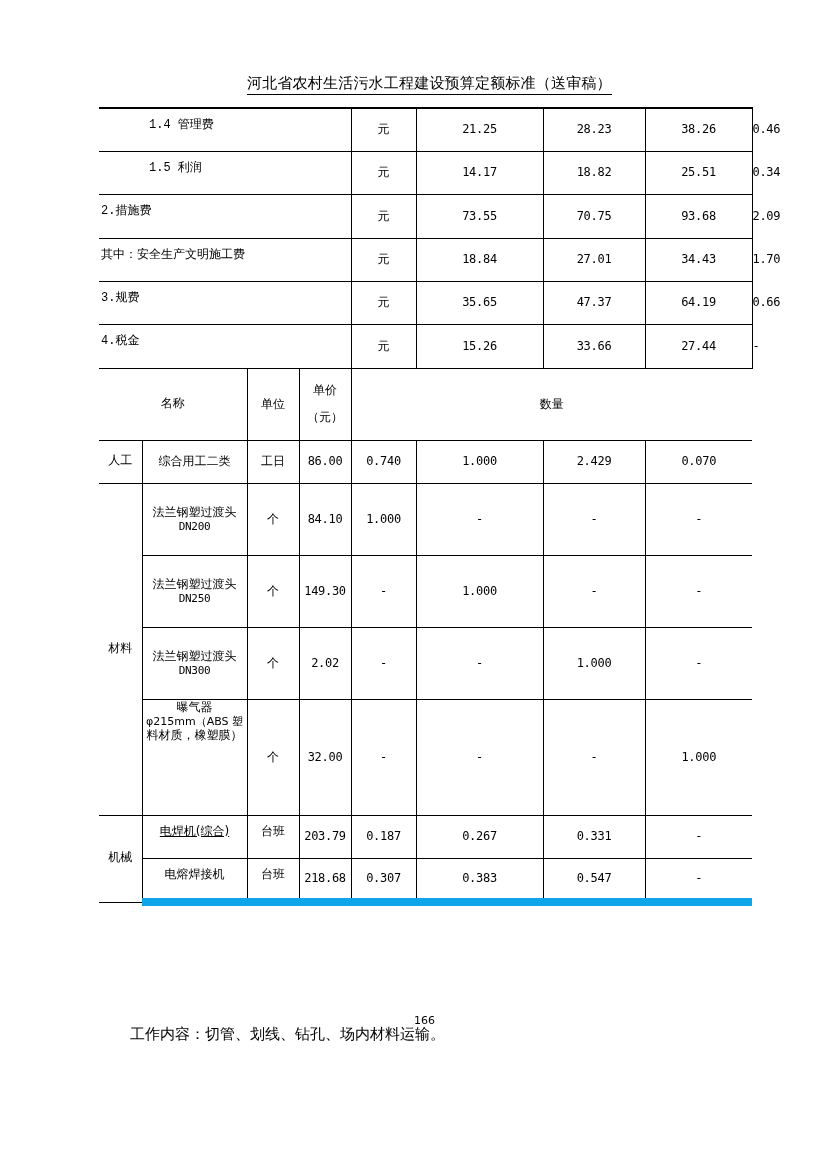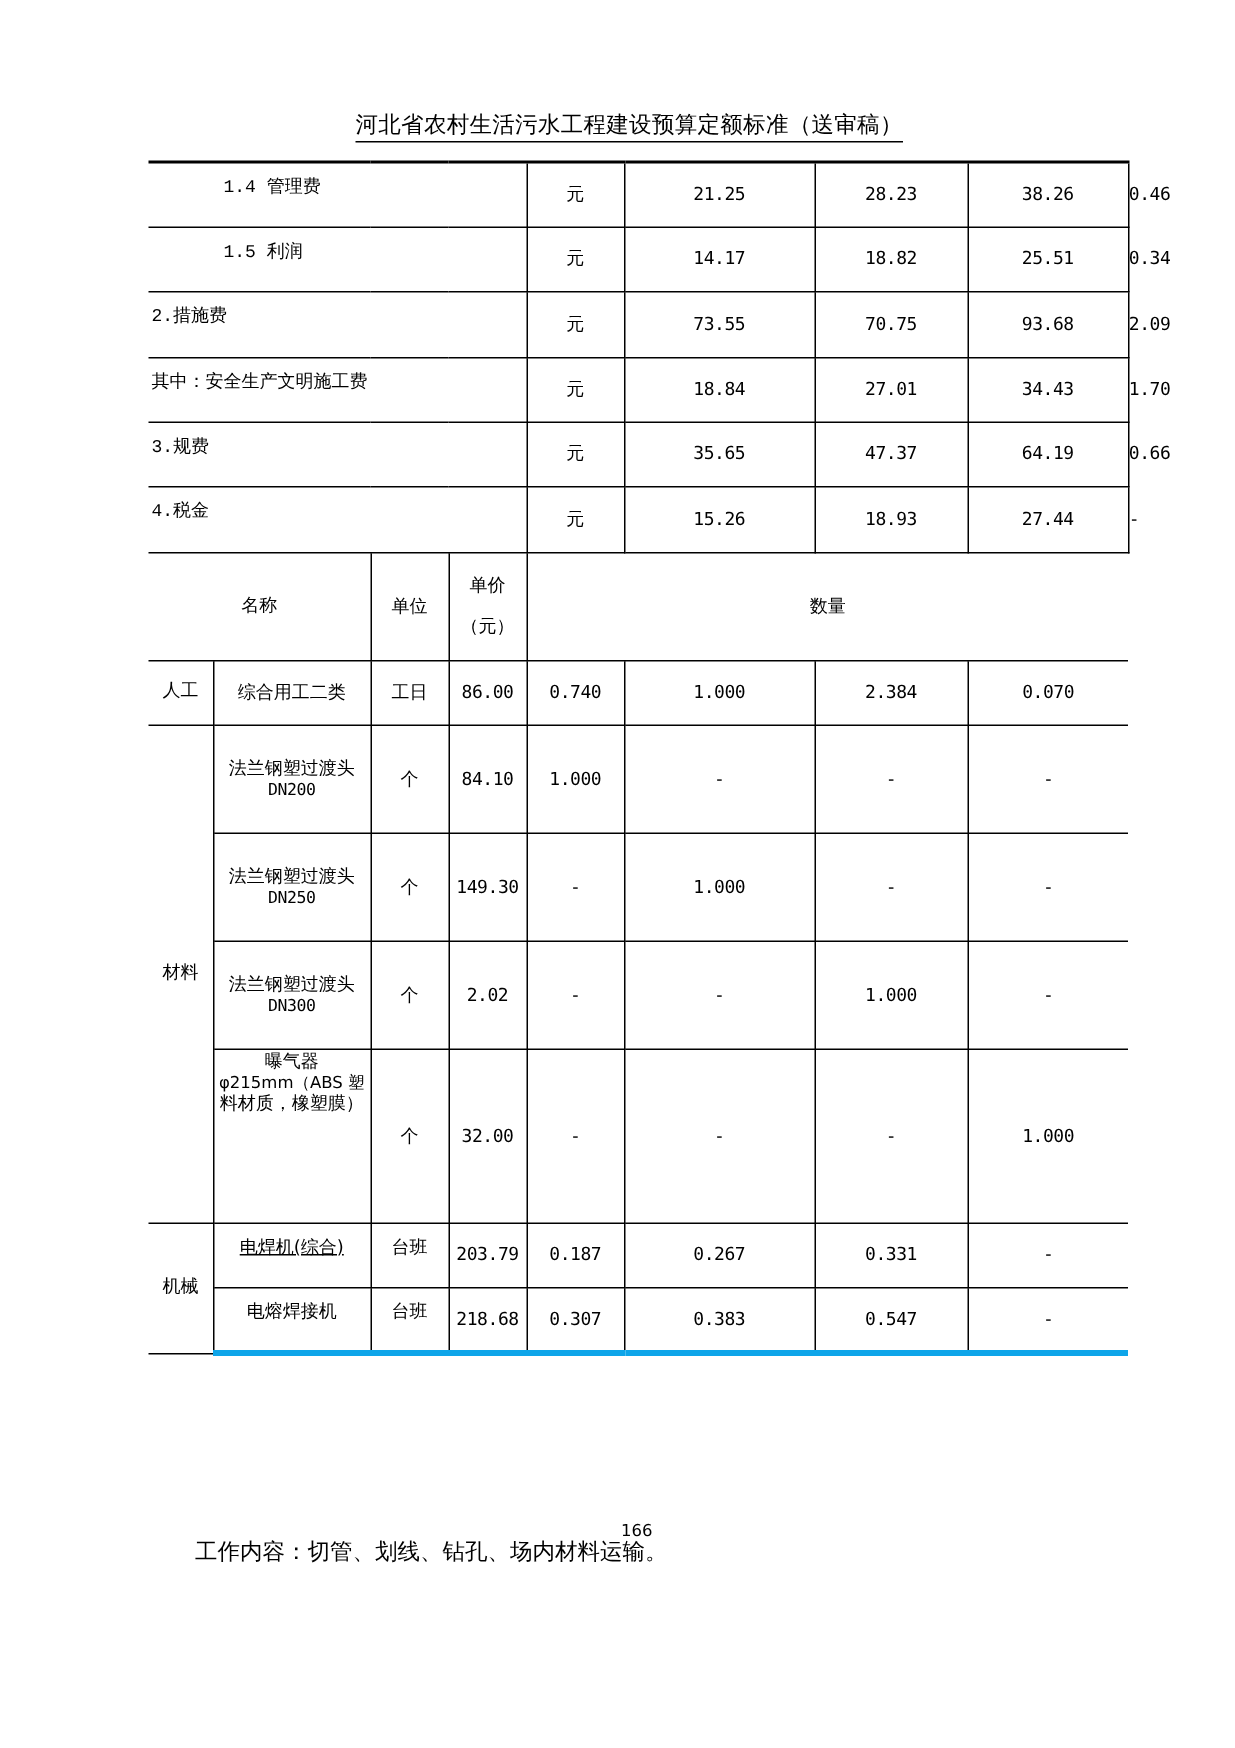--- a/index.html
+++ b/index.html
@@ -1,21 +1,21 @@
 <!DOCTYPE html>
 <html><head>
 <meta charset="utf-8">
 <style>
   html, body { margin: 0; padding: 0; background: #ffffff; }
   body { width: 823px; height: 1165px; position: relative; font-family: "DejaVu Sans", sans-serif; color: #000; overflow: hidden; }
-  .page-header { position: absolute; left: 237px; top: 74px; font-size: 15px; letter-spacing: 0.2px; border-bottom: 1px solid #000; padding-bottom: 1px; white-space: nowrap; }
+  .page-header { position: absolute; left: 247px; top: 74px; font-size: 15px; letter-spacing: 0.2px; border-bottom: 1px solid #000; padding-bottom: 1px; white-space: nowrap; }
   table.quota { position: absolute; left: 99px; top: 107px; border-collapse: collapse; table-layout: fixed; width: 653px; }
   table.quota td { border: 1px solid #000; font-size: 12px; text-align: center; vertical-align: middle; padding: 0; line-height: 1.25; }
   table.quota tr.toprow td { border-top: 2px solid #000; }
-  table.quota tr.lastrow td { border-bottom: 4px solid #0ea5e9; }
+  table.quota tr.lastrow td { border-bottom: 8px solid #0ea5e9; }
   table.quota td.first { border-left: none; font-family: Liberation Mono, monospace; }
   table.quota td.last { border-right: none; margin-top: 45px; }
   .num { font-family: "DejaVu Sans Mono", monospace; font-size: 11px; letter-spacing: -0.3px; }
   .left { text-align: left !important; padding-left: 2px !important; }
   .indent { text-align: left !important; padding-left: 50px !important; }
   .stacked { line-height: 28px; }
   .work-content { position: absolute; left: 130px; top: 1025px; font-size: 15px; white-space: nowrap; }
   .page-number { position: absolute; left: 414px; top: 1014px; font-size: 11px; }
 </style>
 </head>
@@ -73,21 +73,21 @@
     <td>元</td>
     <td class="num">35.65</td>
     <td class="num">47.37</td>
     <td class="num">64.19</td>
     <td class="num last">0.66</td>
   </tr>
   <tr style="height:44px">
     <td colspan="4" class="first left" style="vertical-align:top;padding-top:9px;">4.税金</td>
     <td>元</td>
     <td class="num">15.26</td>
-    <td class="num">18.93</td>
+    <td class="num">33.66</td>
     <td class="num">27.44</td>
     <td class="num last">-</td>
   </tr>
 
   <tr style="height:72px">
     <td colspan="2" class="first">名称</td>
     <td>单位</td>
     <td style="line-height:27px;">
       <div>单价</div>
       <div>（元）</div>
@@ -95,21 +95,21 @@
     <td colspan="4" class="last">数量</td>
   </tr>
 
   <tr style="height:43px">
     <td class="first">人工</td>
     <td>综合用工二类</td>
     <td>工日</td>
     <td class="num">86.00</td>
     <td class="num">0.740</td>
     <td class="num">1.000</td>
-    <td class="num">2.384</td>
+    <td class="num">2.429</td>
     <td class="num last">0.070</td>
   </tr>
 
   <tr style="height:72px">
     <td rowspan="4" class="first">材料</td>
     <td class="stacked">
       <div>法兰钢塑过渡头</div>
       <div class="num">DN200</div>
     </td>
     <td>个</td>

